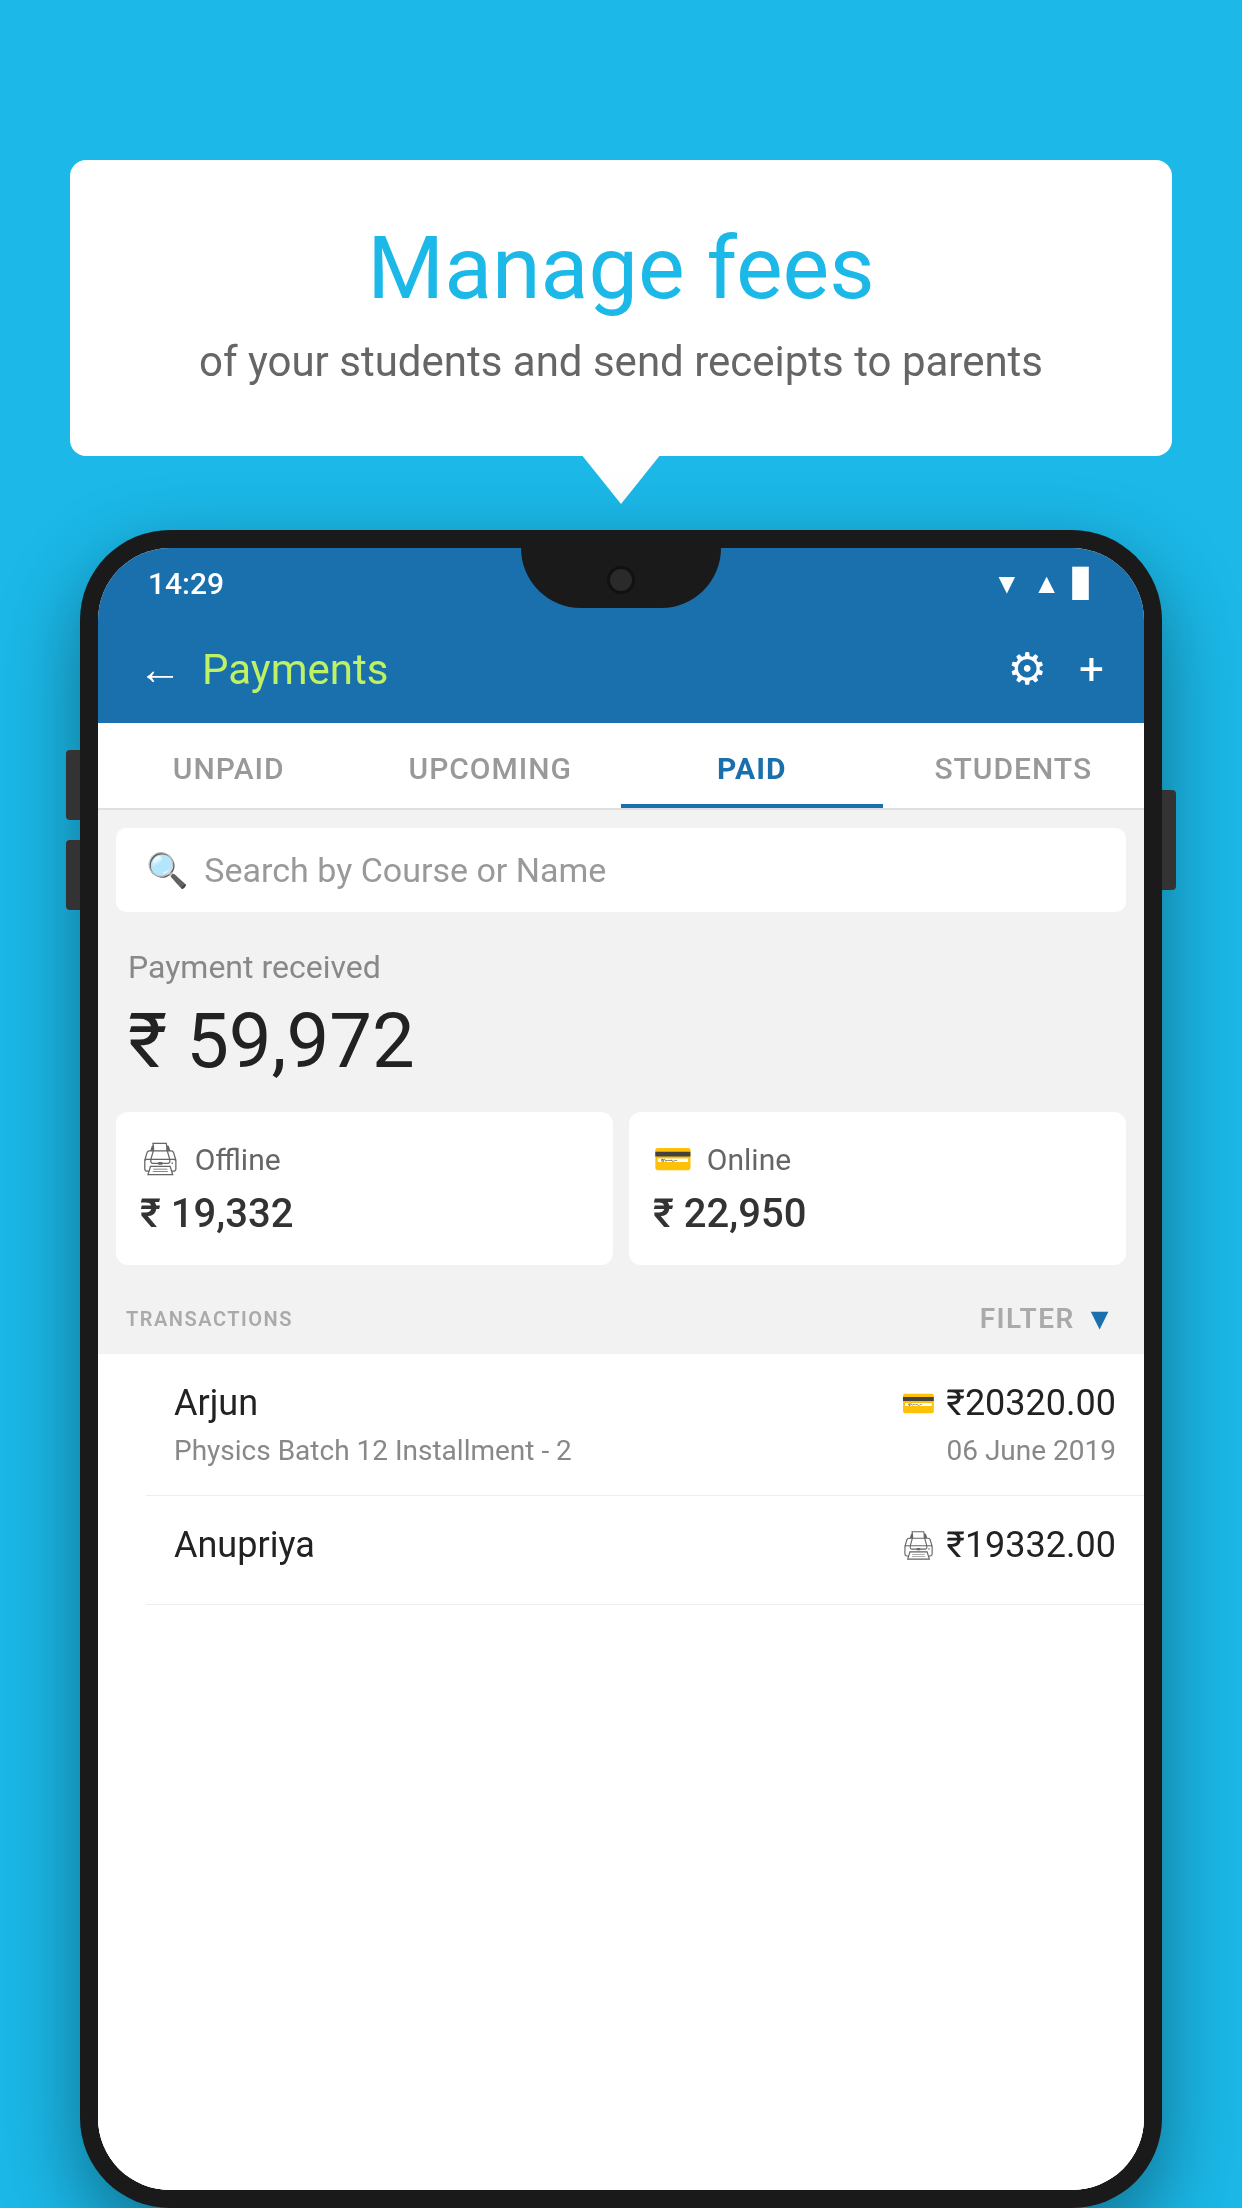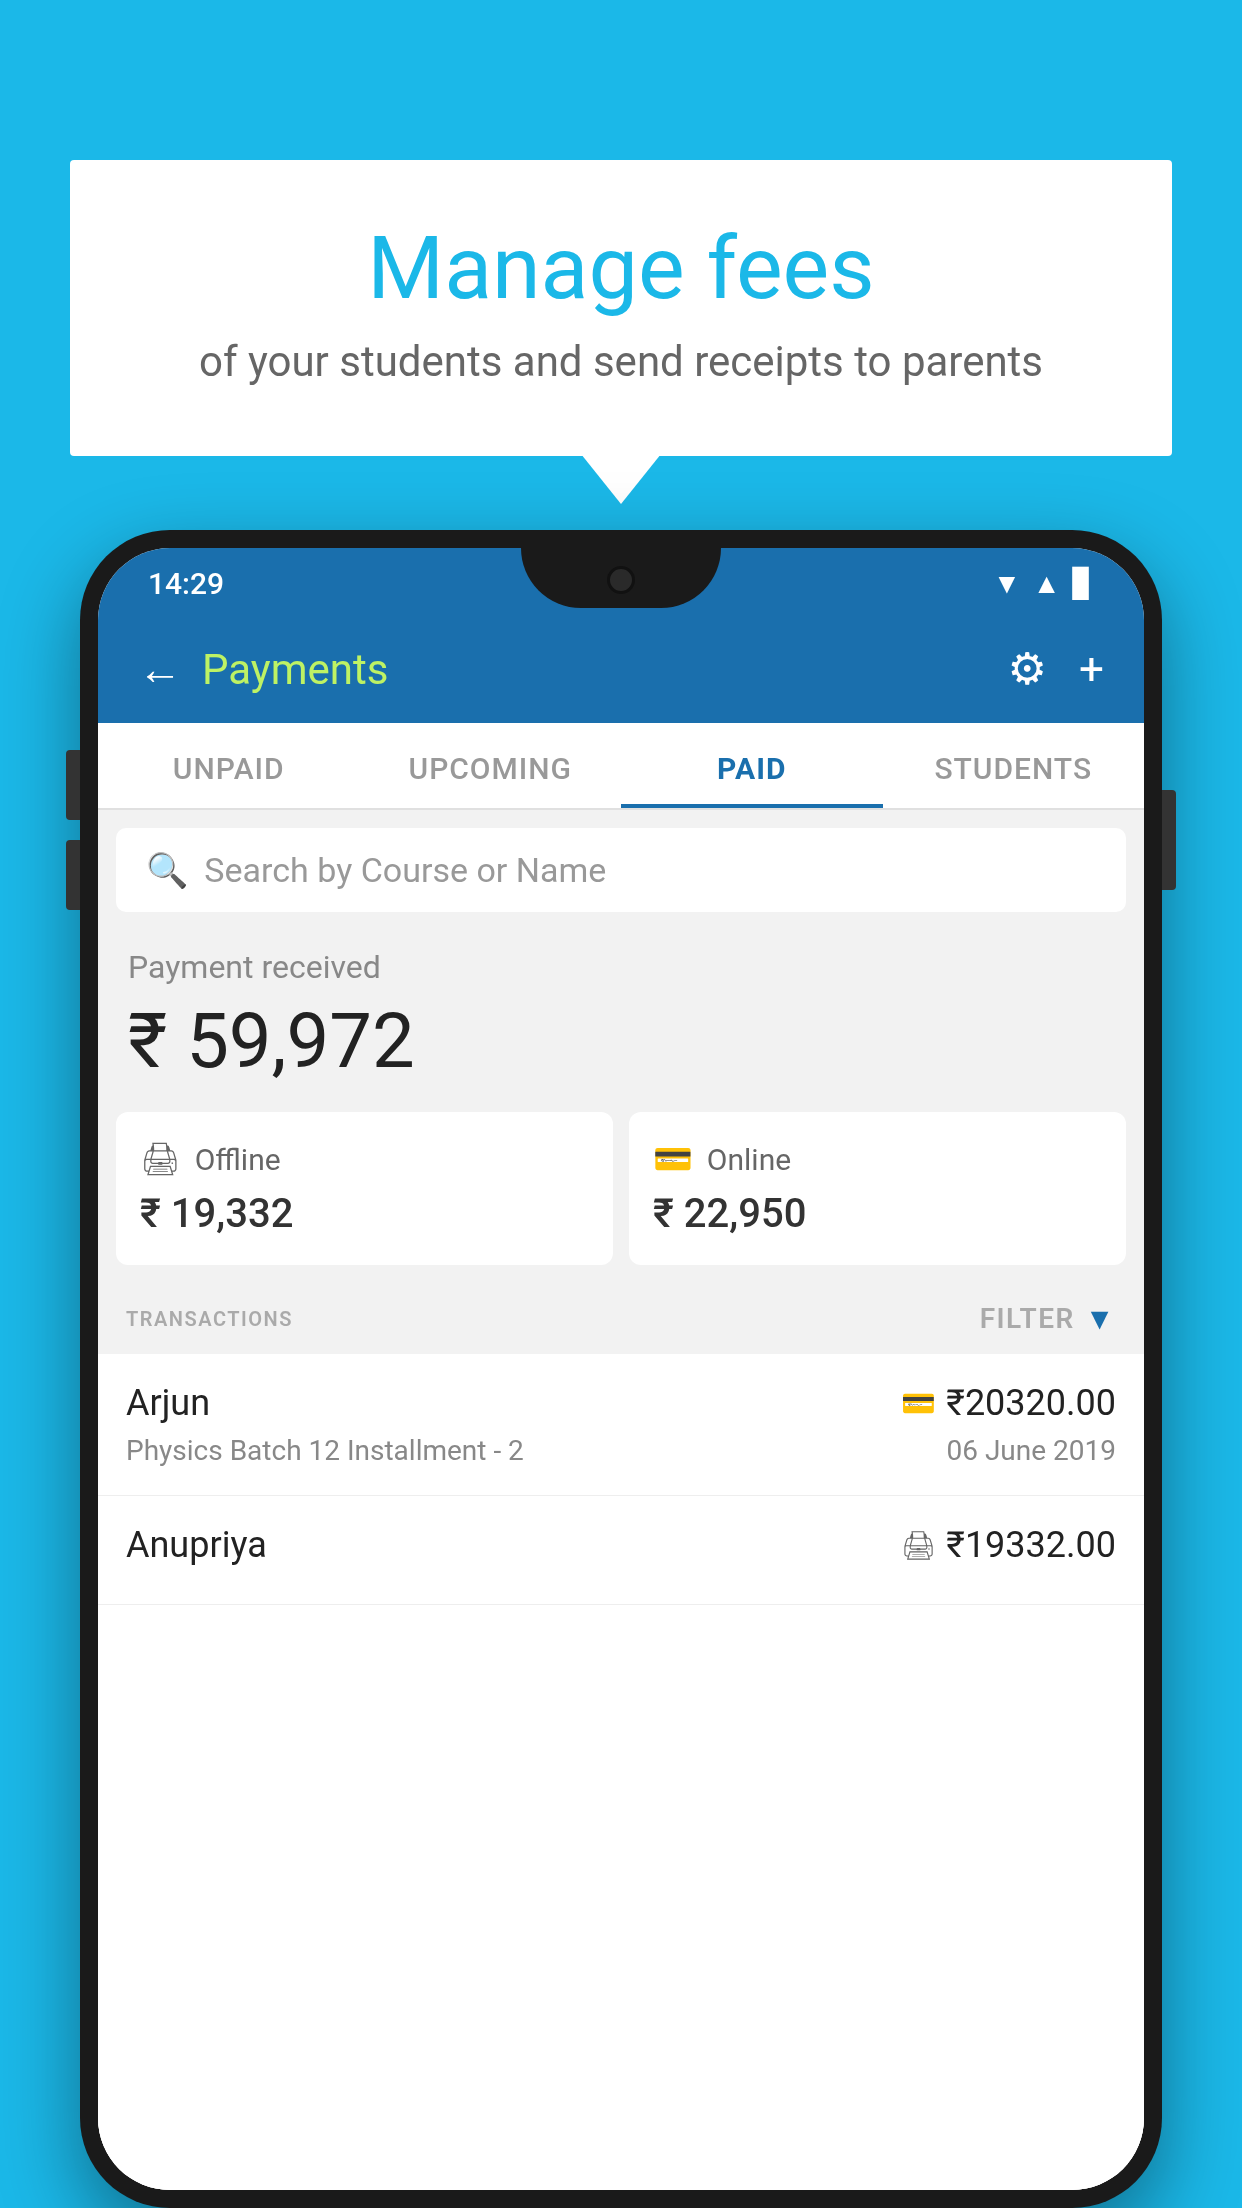--- a/index.html
+++ b/index.html
@@ -19,21 +19,21 @@
       top: 160px;
       left: 70px;
       right: 70px;
       display: flex;
       flex-direction: column;
       align-items: center;
     }
 
     .speech-bubble {
       background: white;
-      border-radius: 4px;
+      border-radius: 16px;
       padding: 60px 80px 70px;
       text-align: center;
       width: 100%;
       position: relative;
     }
 
     .speech-bubble::after {
       content: '';
       position: absolute;
       bottom: -48px;
@@ -349,20 +349,21 @@
       letter-spacing: 1.5px;
       cursor: pointer;
     }
 
     .filter-icon { color: #1a6fad; font-size: 30px; }
 
     
     .transactions-list {
       background: white;
       flex: 1;
+      padding-left: 48px;
     }
 
     .transaction-row {
       padding: 28px 28px;
       border-bottom: 1px solid #eee;
     }
 
     .transaction-top {
       display: flex;
       justify-content: space-between;

